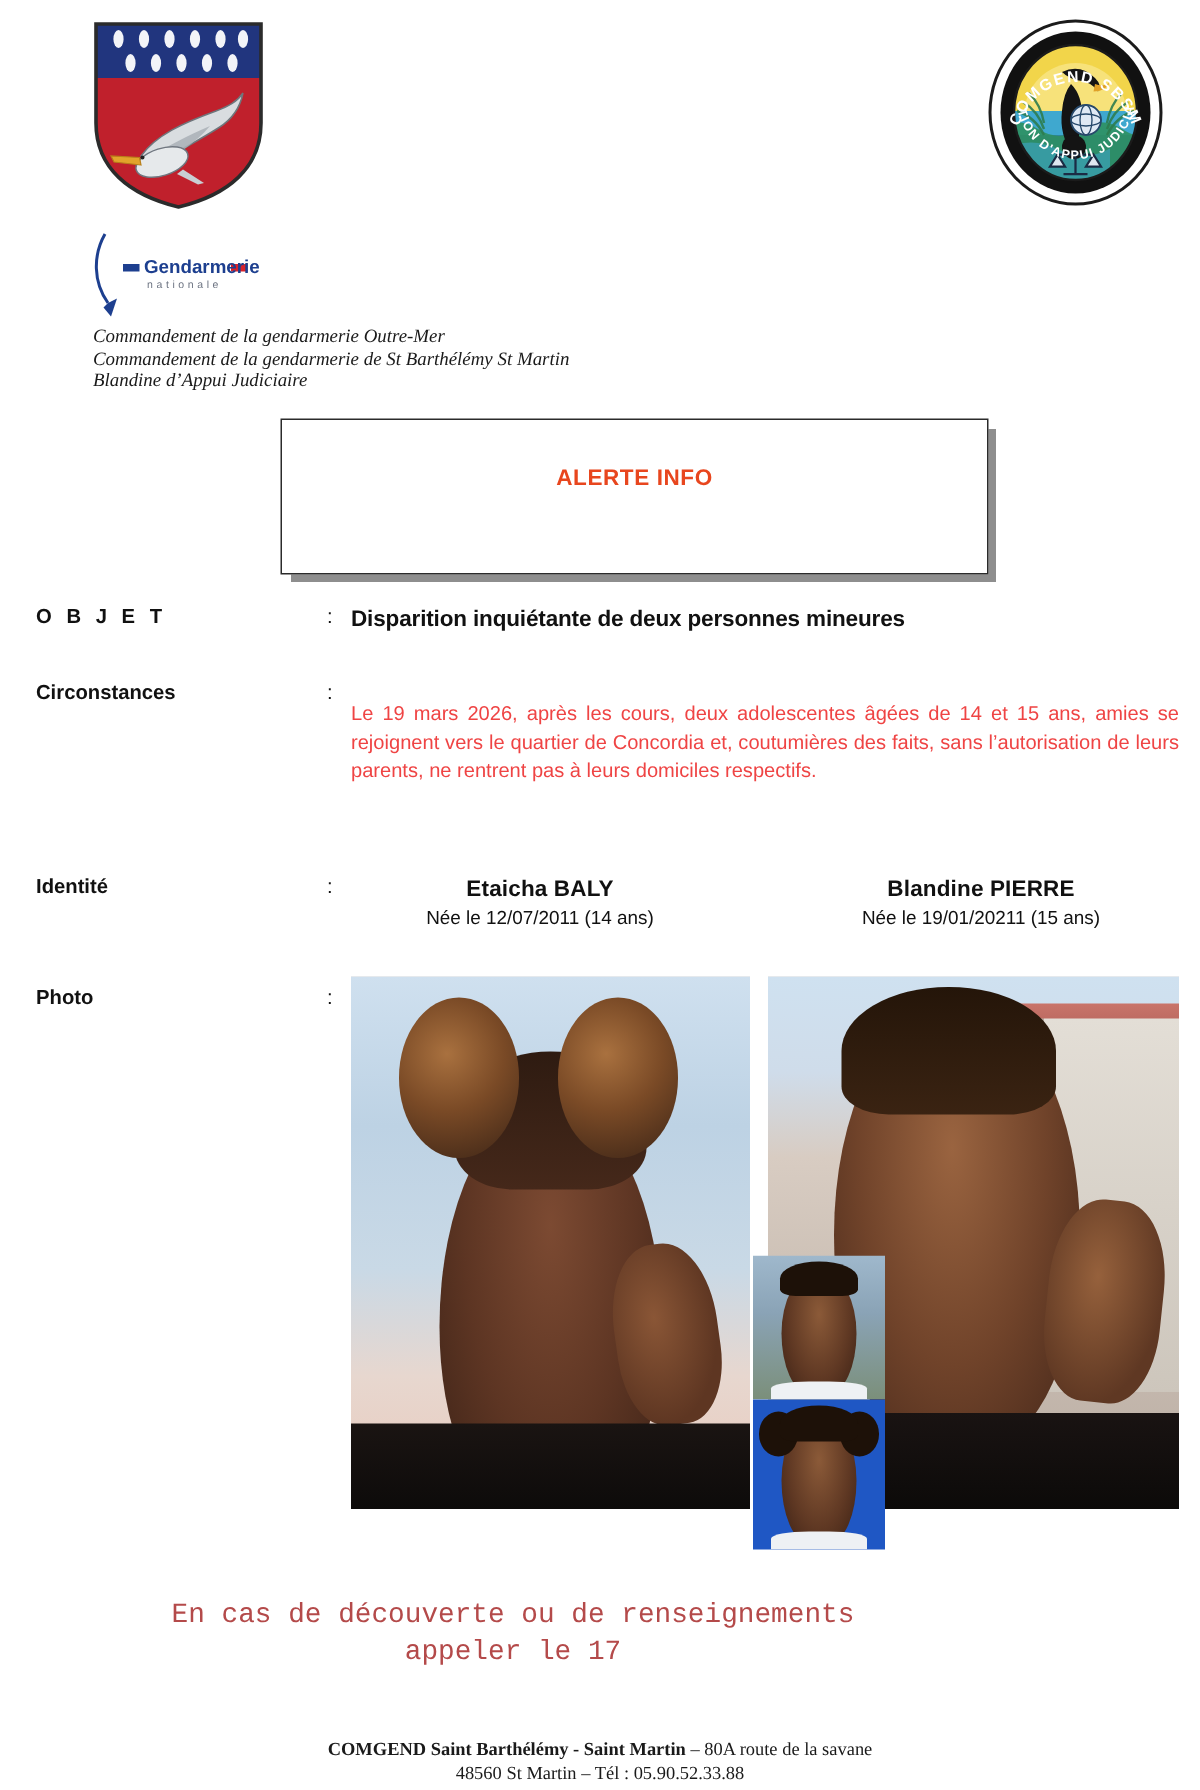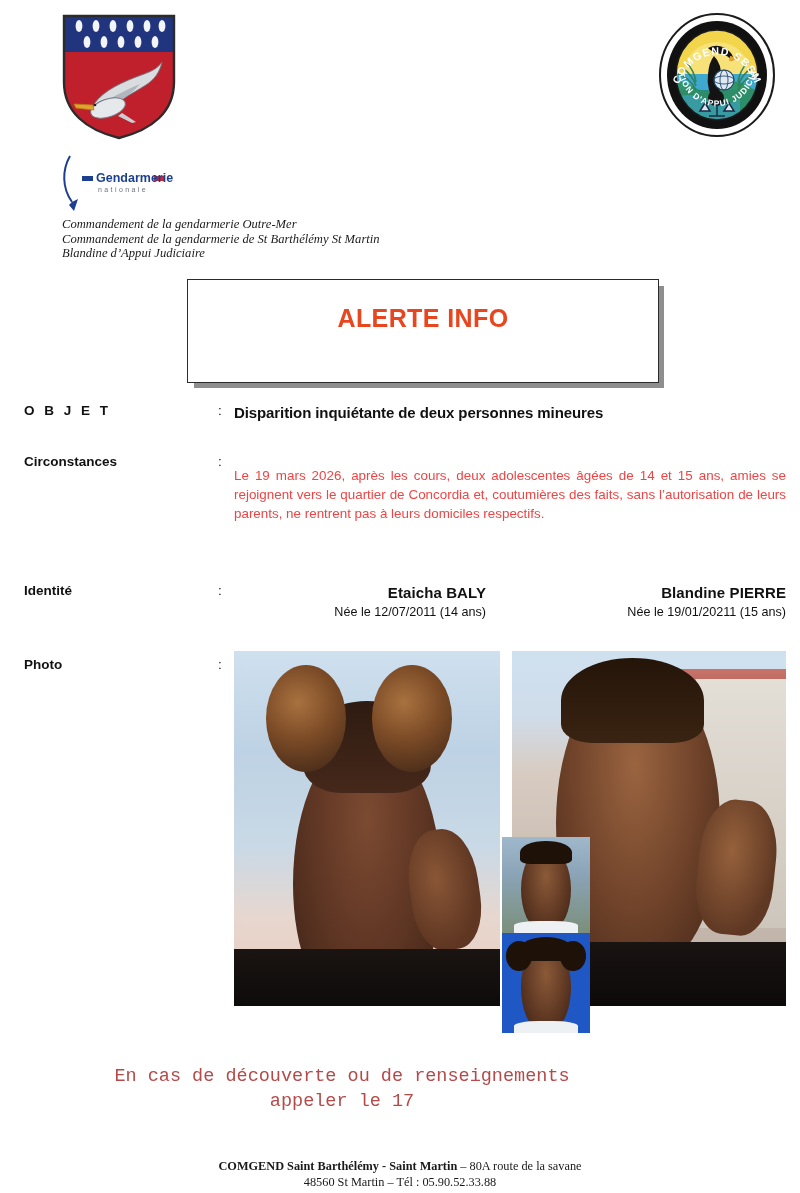--- a/index.html
+++ b/index.html
@@ -72,21 +72,21 @@
     border: 1.4px solid #2b2b2b;
     box-shadow: 6px 6px 0 -1px #8e8e8e;
     display: flex; flex-direction: column;
     align-items: center; justify-content: center;
   }
   .title-line {
     color: #E8461E; font-weight: bold;
     font-family: "Liberation Sans", sans-serif;
     letter-spacing: 0.4px;
   }
-  .title-line.l1 { font-size: 25px; margin-bottom: 25px; }
+  .title-line.l1 { font-size: 15px; margin-bottom: 25px; }
   .title-line.l2 { font-size: 21px; }
 
   
   .row { position: absolute; left: 0; width: 800px; }
   .row-label {
     position: absolute; left: 24px; top: 0;
     font-size: 13.5px; font-weight: bold; color: #111111;
     font-family: "Liberation Sans", sans-serif;
   }
   .row-label.spaced { letter-spacing: 3px; }
@@ -104,21 +104,21 @@
 
   .r-circ { top: 454px; }
   .circ-text {
     font-size: 13.4px; line-height: 19.2px; color: #ef4444;
     text-align: justify;
     margin-top: 12px;
   }
 
   .r-ident { top: 583px; }
   .ident-grid { display: flex; width: 552px; }
-  .ident-col { flex: 1 1 50%; text-align: right; }
+  .ident-col { flex: 1 1 50%; text-align: center; }
   .ident-col.left { padding-right: 24px; }
   .ident-col.right { padding-left: 12px; }
   .ident-name {
     font-size: 15px; font-weight: bold; color: #111111;
     line-height: 19px; letter-spacing: 0.1px;
   }
   .ident-dob {
     font-size: 12.6px; color: #111111; line-height: 17px; margin-top: 2px;
   }
 

